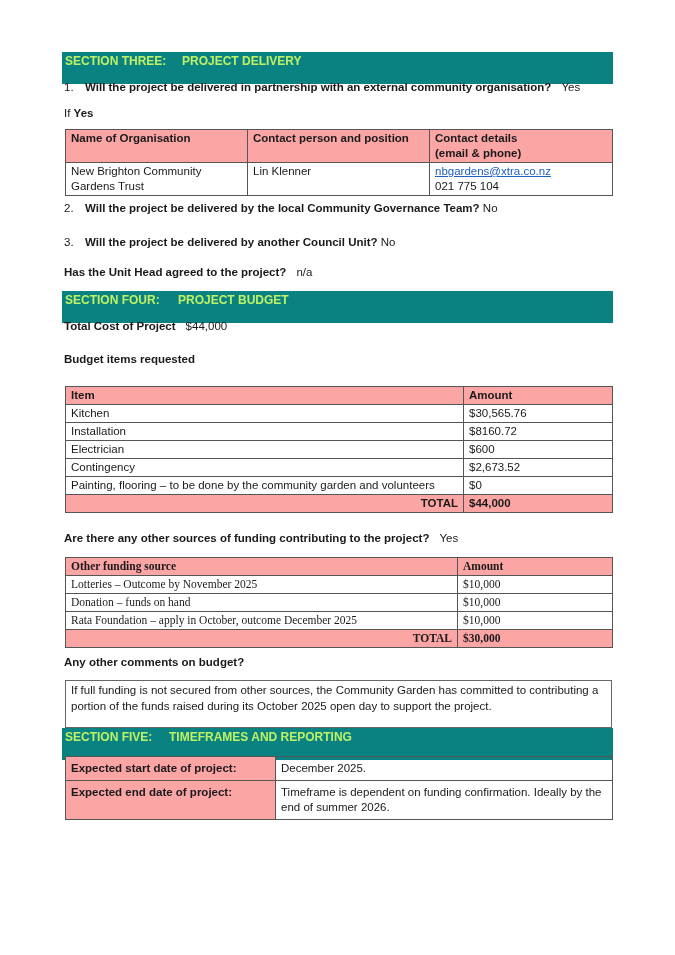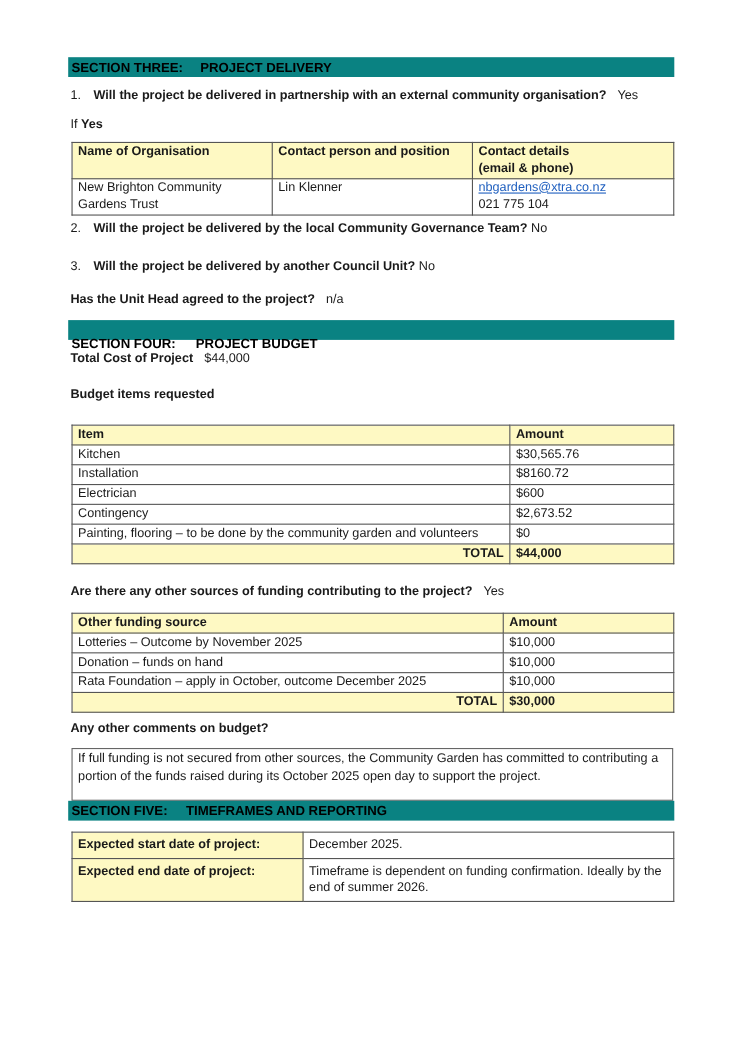--- a/index.html
+++ b/index.html
@@ -3,39 +3,39 @@
 <meta charset="utf-8">
 <style>
   html, body { margin: 0; padding: 0; background: #ffffff; }
   body {
     width: 675px; height: 955px; position: relative; overflow: hidden;
     font-family: "Liberation Sans", "DejaVu Sans", sans-serif;
     font-size: 11.5px; color: #1a1a1a;
   }
   .page { position: absolute; left: 0; top: 0; width: 675px; height: 955px; }
   .section-bar {
-    position: absolute; left: 62px; width: 551px; height: 18px;
-    background: #0a8282; color: #000000; font-weight: bold; font-size: 12px;
+    position: absolute; left: 62px; width: 551px; height: 32px;
+    background: #0a8282; color: #bef264; font-weight: bold; font-size: 12px;
     line-height: 18px; box-sizing: border-box; padding-left: 3px;
     white-space: nowrap;
   }
   .section-bar .num { display: inline-block; width: 117px; }
   .line { position: absolute; left: 64px; white-space: nowrap; line-height: 15px; }
   .b { font-weight: bold; }
   .qn { display: inline-block; width: 21px; }
   .ans { margin-left: 10px; }
   table {
     position: absolute; border-collapse: collapse; font-size: 11.5px;
     table-layout: fixed;
   }
   td, th {
     border: 1px solid #555; padding: 1px 5px; vertical-align: top;
     text-align: left; line-height: 15px; font-weight: normal;
   }
-  th, .hdr { background: #fef9c3; font-weight: bold; }
+  th, .hdr { background: #fca5a5; font-weight: bold; }
   .right { text-align: right; }
   a.email { color: #1f5fbf; text-decoration: underline; text-align: right; }
   .comment-box {
     position: absolute; left: 65px; top: 680px; width: 547px; height: 48px;
     border: 1px solid #666; box-sizing: border-box; padding: 1px 5px;
     line-height: 16px;
   }
 </style>
 </head>
 <body>
@@ -80,21 +80,21 @@
 
   <div class="line" style="top:235px;">
     <span class="qn">3.</span><span class="b">Will the project be delivered by another Council Unit?</span> <span>No</span>
   </div>
 
   <div class="line" style="top:265px;">
     <span class="b">Has the Unit Head agreed to the project?</span><span class="ans">n/a</span>
   </div>
 
   <div class="section-bar" style="top:291px;">
-    <span class="num" style="width:113px;margin-top:12px;">SECTION FOUR:</span><span>PROJECT BUDGET</span>
+    <span class="num" style="width:113px;">SECTION FOUR:</span><span>PROJECT BUDGET</span>
   </div>
 
   <div class="line" style="top:319px;">
     <span class="b">Total Cost of Project</span><span class="ans">$44,000</span>
   </div>
 
   <div class="line b" style="top:352px;">Budget items requested</div>
 
   <table style="left:65px; top:386px; width:547px;">
     <colgroup>
@@ -130,21 +130,21 @@
       <td class="hdr right">TOTAL</td>
       <td class="hdr">$44,000</td>
     </tr>
   </tbody>
     </table>
 
   <div class="line" style="top:531px;">
     <span class="b">Are there any other sources of funding contributing to the project?</span><span class="ans">Yes</span>
   </div>
 
-  <table style="left:65px; top:557px; width:547px;">
+  <table style="left:65px; top:557px; width:547px;font-family:Liberation Serif, serif;">
     <colgroup>
         <col style="width:392px">
         <col style="width:155px">
       </colgroup>
     <tbody>
         <tr>
       <th>Other funding source</th>
       <th>Amount</th>
     </tr>
     <tr>

